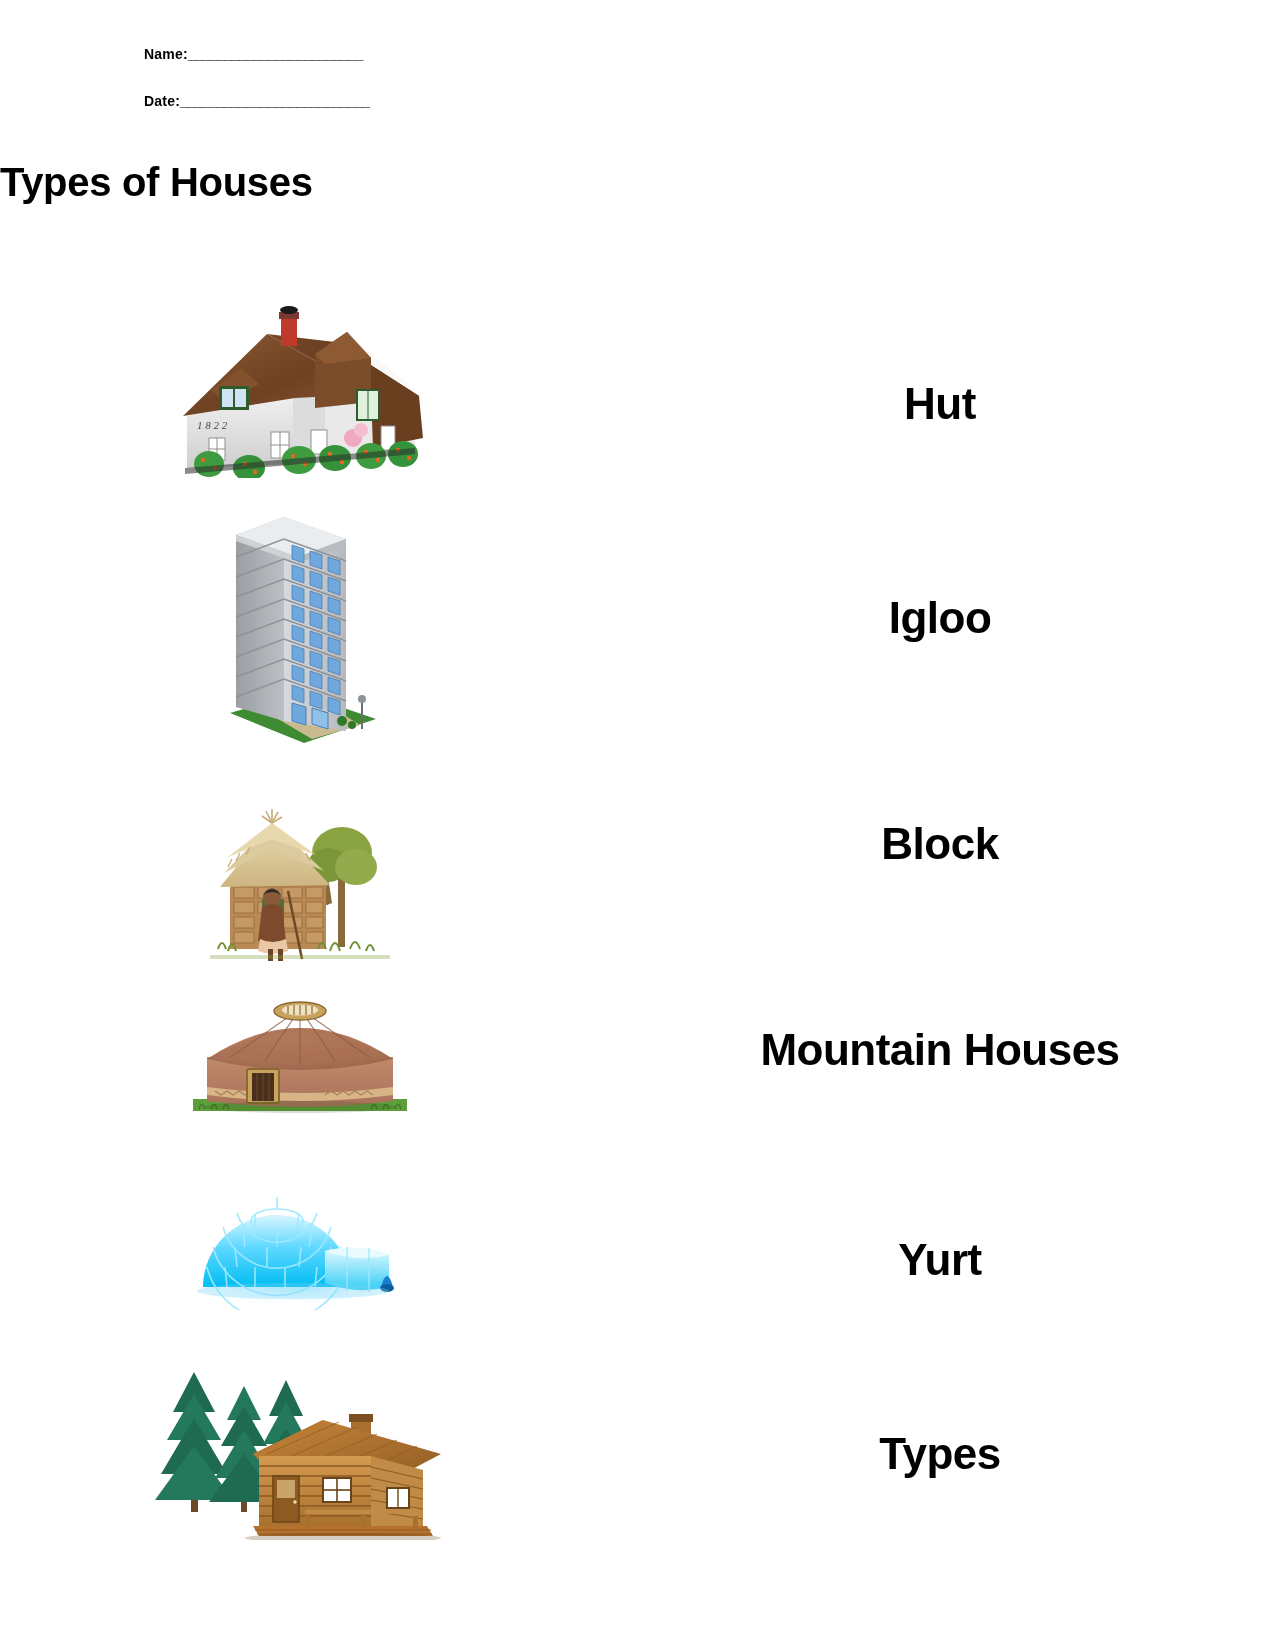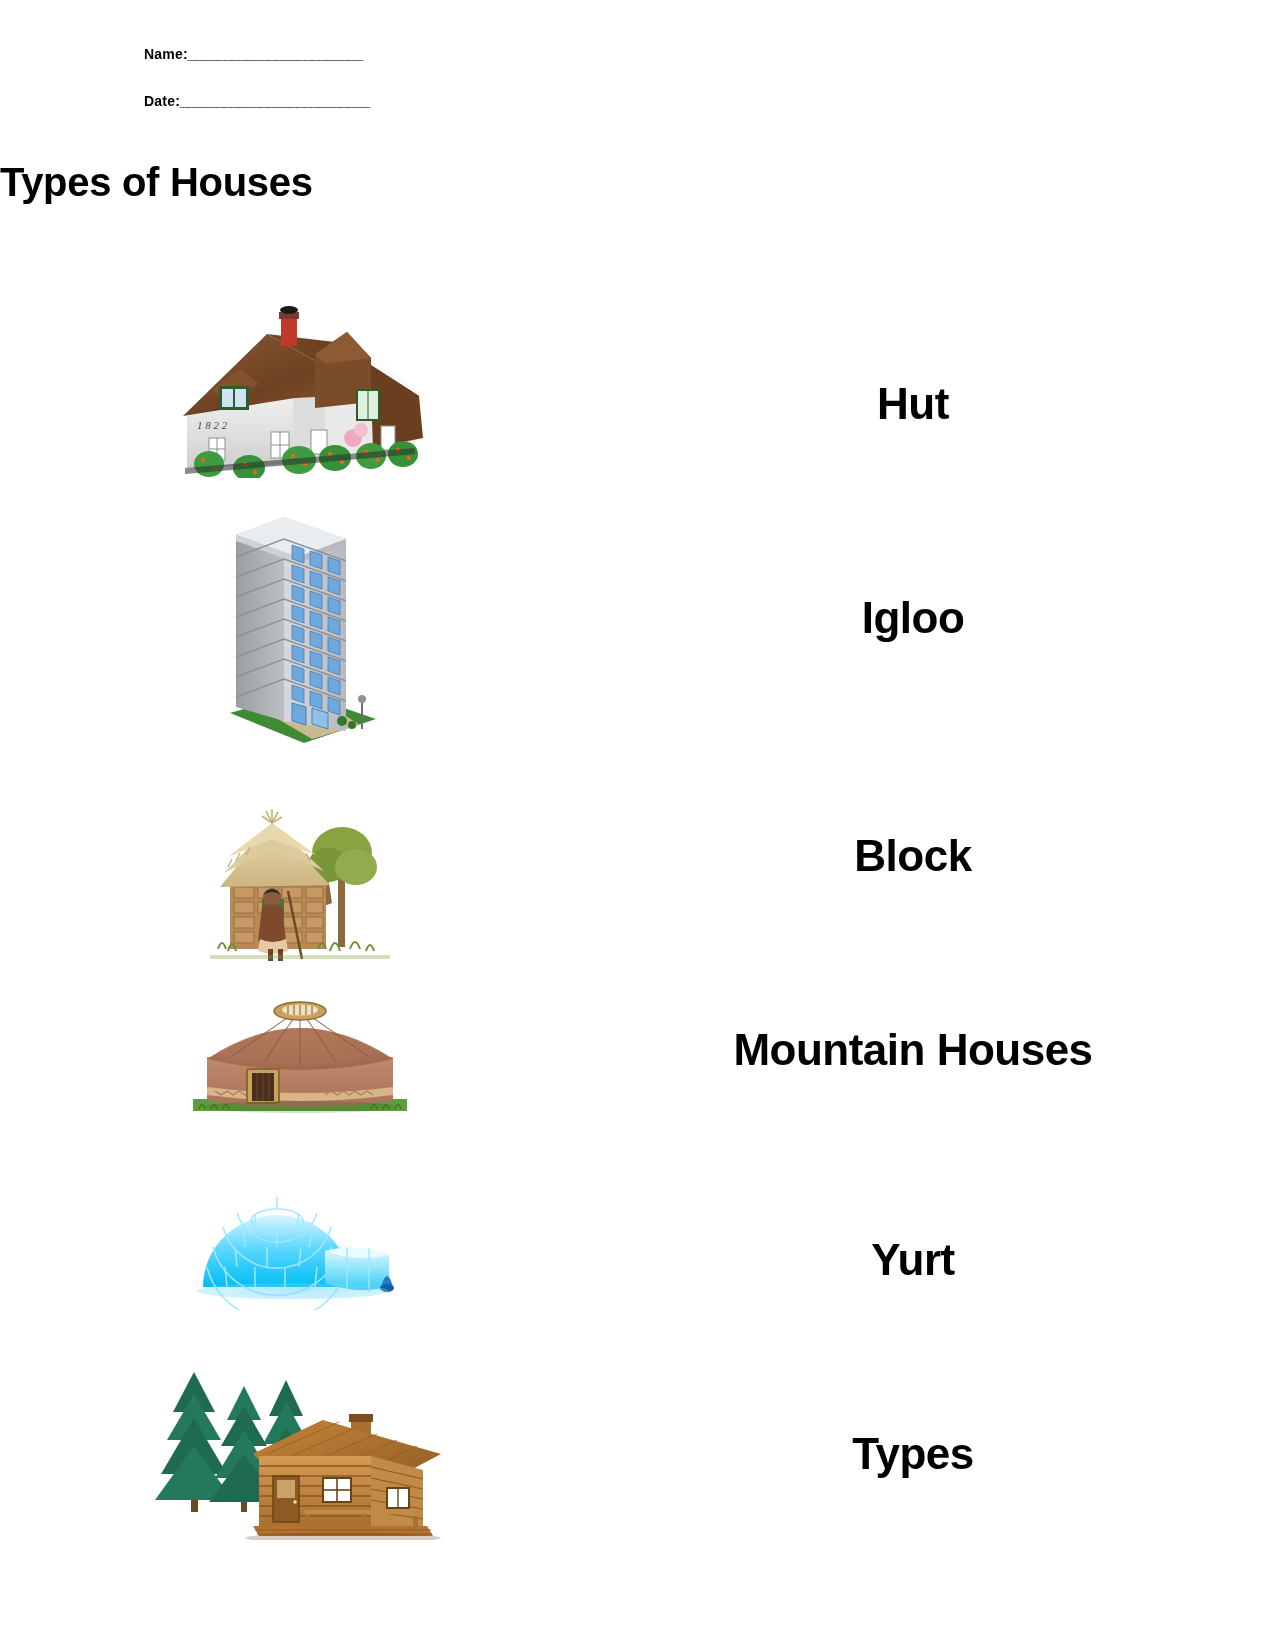--- a/index.html
+++ b/index.html
@@ -73,21 +73,21 @@
     position: absolute;
     left: 150px;
     width: 300px;
     display: flex;
     align-items: center;
     justify-content: center;
     font-style: italic;
   }
   .word-cell {
     position: absolute;
-    left: 673px;
+    left: 700px;
     width: 480px;
     text-align: center;
     font-size: 44px;
     font-weight: bold;
     letter-spacing: -0.5px;
     white-space: nowrap;
   }
 
   
   .art { display: block; }
@@ -359,21 +359,21 @@
             <path d="M8,162 q4,-12 8,0"></path>
               <path d="M18,164 q4,-14 8,0"></path>
             <path d="M108,162 q4,-12 8,0"></path>
               <path d="M120,164 q5,-16 10,0"></path>
             <path d="M140,162 q5,-14 10,0"></path>
               <path d="M156,164 q4,-12 8,0"></path>
           </g>
           <rect x="0" y="168" width="180" height="4" fill="#8aa342" opacity="0.35"></rect>
         </svg>
       </div>
-      <div class="word-cell" style="top:524px;margin-top:12px;">Block</div>
+      <div class="word-cell" style="top:524px;">Block</div>
     </div>
 
     <div class="match-row">
       <div class="pic-cell" style="top:700px;height:135px;">
         <svg class="art" width="230" height="135" viewBox="0 0 230 135">
           <defs>
             <radialGradient id="yurtTop" cx="0.45" cy="0.2" r="0.9">
               <stop offset="0" stop-color="#c08a6c"></stop>
                 <stop offset="1" stop-color="#9c6349"></stop>
             </radialGradient>

